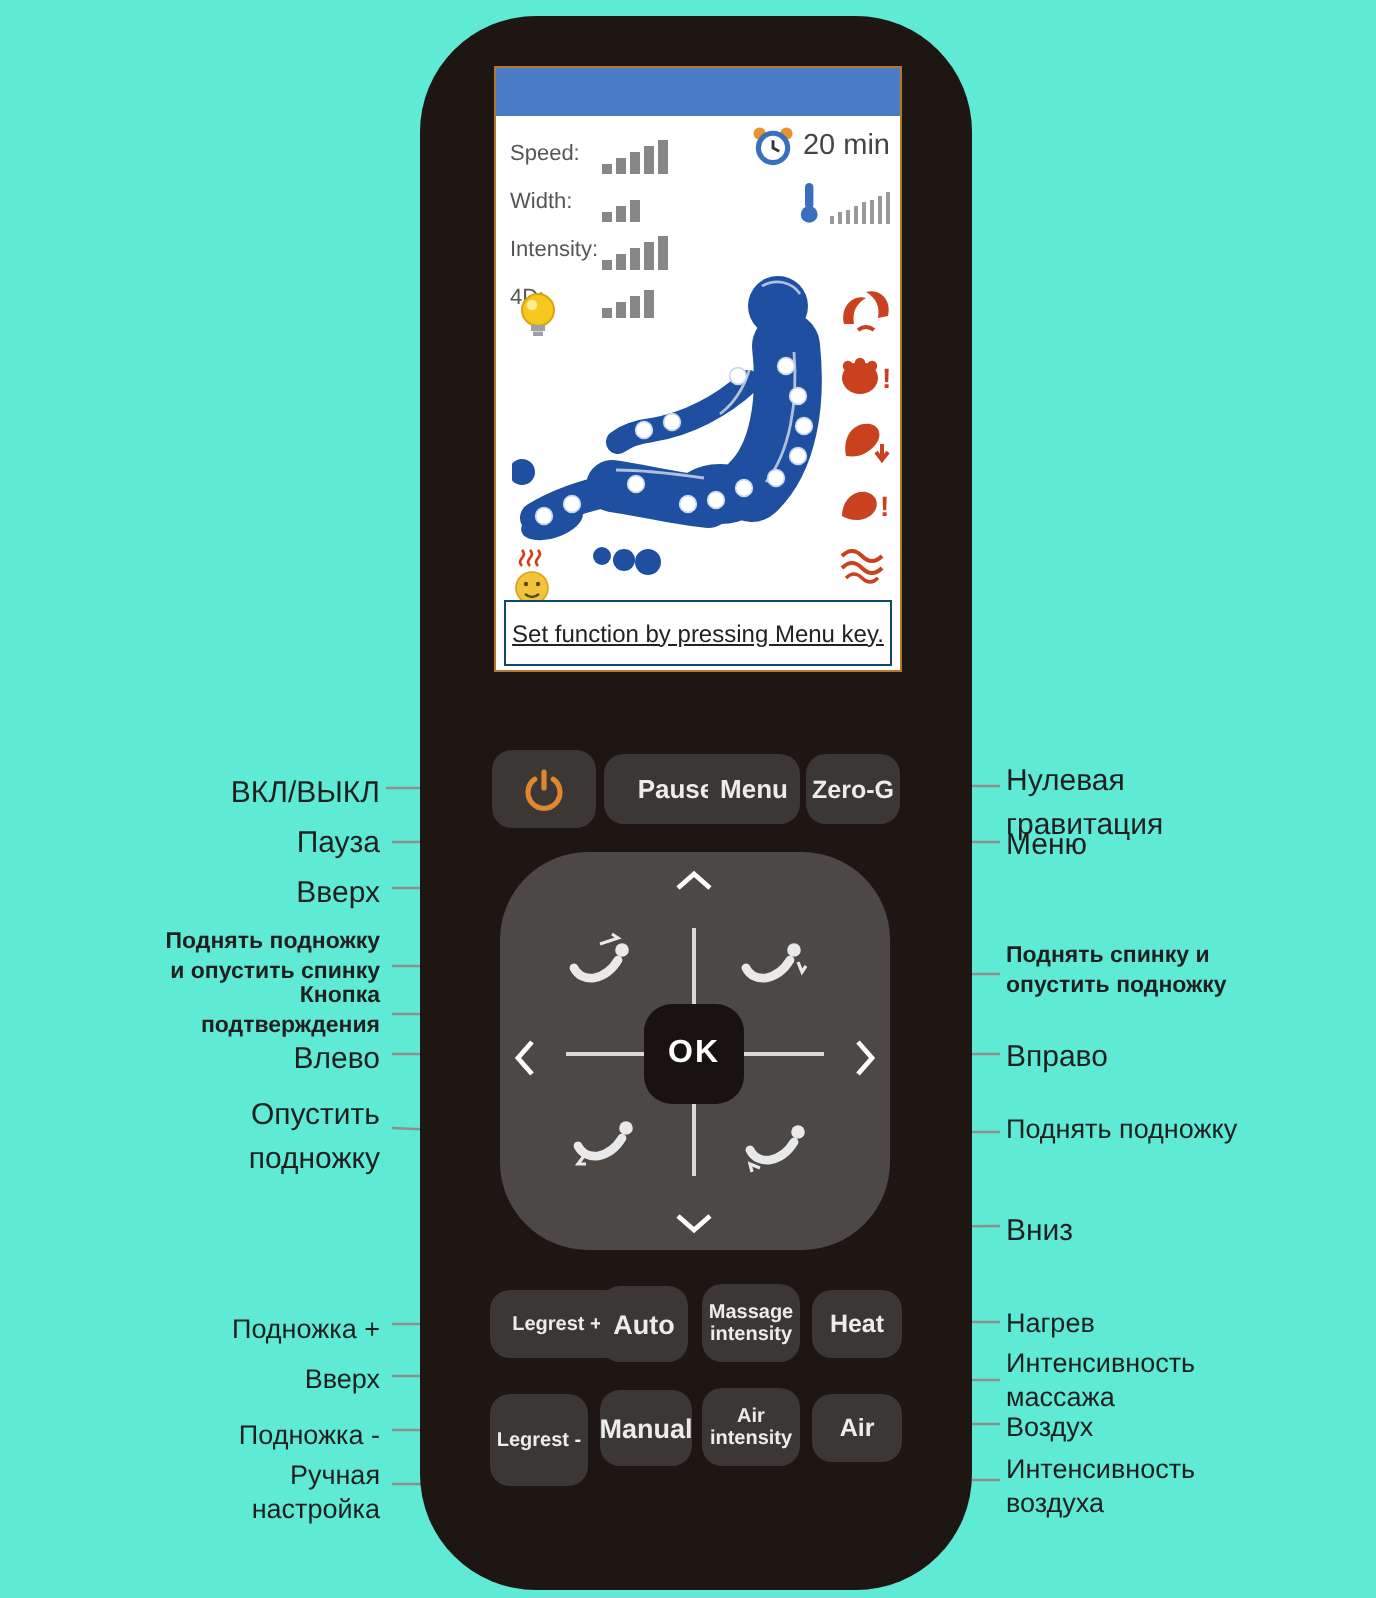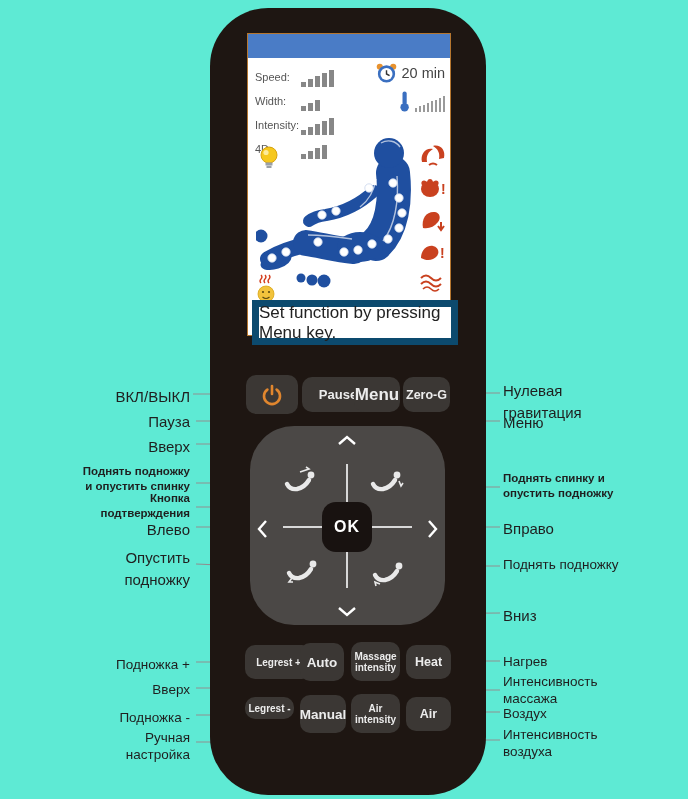--- a/index.html
+++ b/index.html
@@ -19,23 +19,23 @@
   .bars i{display:block;width:5px;background:#878787;}
   .bulb-wrap{position:absolute;left:11px;top:112px;}
   .timer{position:absolute;right:5px;top:28px;display:flex;align-items:center;gap:3px;}
   .timer-text{font-size:14.5px;color:#444;}
   .temp{position:absolute;right:5px;top:56px;display:flex;align-items:flex-end;gap:5px;}
   .temp-bars{display:flex;align-items:flex-end;gap:1.5px;height:17px;}
   .temp-bars i{display:block;width:2.5px;background:#9a9a9a;}
   .figure-svg{position:absolute;left:8px;top:97px;}
   .massage-icons{position:absolute;left:171px;top:110px;display:flex;flex-direction:column;gap:6px;}
   .smiley-wrap{position:absolute;left:8px;top:240px;}
-  .msg-box{position:absolute;left:4px;top:266px;width:192px;height:31px;border:7px solid #0c4a6e;
+  .msg-box{position:absolute;left:4px;top:266px;width:192px;height:31px;border:1px solid #0c4a6e;
            display:flex;align-items:center;justify-content:center;
-           font-size:17px;color:#222;background:#fff;}
+           font-size:12px;color:#222;background:#fff;text-decoration:underline;}
   
   .btn{position:absolute;background:#3b3734;border-radius:10px;color:#ececec;
        display:flex;align-items:center;justify-content:center;text-align:center;
        font-weight:bold;}
   .two-line{white-space:pre-line;line-height:11px;font-size:10px;}
   
   .dpad{position:absolute;left:40px;top:418px;width:195px;height:199px;
         background:#4b4846;border-radius:44px;}
   .cross-v{position:absolute;left:96px;top:38px;width:1.5px;height:124px;background:#d8d8d8;}
   .cross-h{position:absolute;left:33px;top:100px;width:129px;height:1.5px;background:#d8d8d8;}
@@ -253,21 +253,21 @@
       <div class="msg-box">Set function by pressing Menu key.</div>
     </div>
 
     <div class="btn" style="left:36px;top:367px;width:52px;height:39px;">
       <svg width="22" height="22" viewBox="0 0 22 22">
         <path d="M6.4,5.6 A8,8 0 1 0 15.6,5.6" stroke="#e0862e" stroke-width="2.6" fill="none" stroke-linecap="round"></path>
         <line x1="11" y1="2" x2="11" y2="10" stroke="#e0862e" stroke-width="2.6" stroke-linecap="round"></line>
       </svg>
     </div>
     <div class="btn" style="left:92px;top:369px;width:72px;height:35px;font-size:13px;">Pause</div>
-    <div class="btn" style="left:144px;top:369px;width:46px;height:35px;font-size:17px;">Menu</div>
+    <div class="btn" style="left:144px;top:369px;width:46px;height:35px;font-size:13px;">Menu</div>
     <div class="btn" style="left:193px;top:369px;width:47px;height:35px;font-size:12.5px;">Zero-G</div>
 
     <div class="dpad">
       <div class="cross-v"></div>
       <div class="cross-h"></div>
 
       <svg class="chev" style="left:87px;top:8px;" width="20" height="12">
         <polyline points="2,10 10,3 18,10" stroke="#fff" stroke-width="2.4" fill="none"></polyline>
         </svg>
       <svg class="chev" style="left:87px;top:180px;" width="20" height="12">
@@ -303,21 +303,21 @@
 
       <div class="ok-btn">OK</div>
     </div>
 
     <div class="btn" style="left:35px;top:637px;width:67px;height:34px;font-size:10px;">Legrest +</div>
     <div class="btn" style="left:90px;top:635px;width:44px;height:38px;font-size:13.5px;">Auto</div>
     <div class="btn two-line" style="left:141px;top:634px;width:49px;height:39px;">Massage
 intensity</div>
     <div class="btn" style="left:196px;top:637px;width:45px;height:34px;font-size:12.5px;">Heat</div>
 
-    <div class="btn" style="left:35px;top:689px;width:49px;height:22px;font-size:10px;">Legrest -</div>
+    <div class="btn" style="left:35px;top:689px;width:49px;height:46px;font-size:10px;">Legrest -</div>
     <div class="btn" style="left:90px;top:687px;width:46px;height:38px;font-size:13.5px;">Manual</div>
     <div class="btn two-line" style="left:141px;top:686px;width:49px;height:39px;">Air
 intensity</div>
     <div class="btn" style="left:196px;top:689px;width:45px;height:34px;font-size:12.5px;">Air</div>
   </div>
 
   <div class="lbl lbl-l f15" style="top:386px;">ВКЛ/ВЫКЛ</div>
   <div class="lbl lbl-l f15" style="top:411px;">Пауза</div>
   <div class="lbl lbl-l f15" style="top:436px;">Вверх</div>
   <div class="lbl lbl-l f11" style="top:464px;">Поднять подножку

